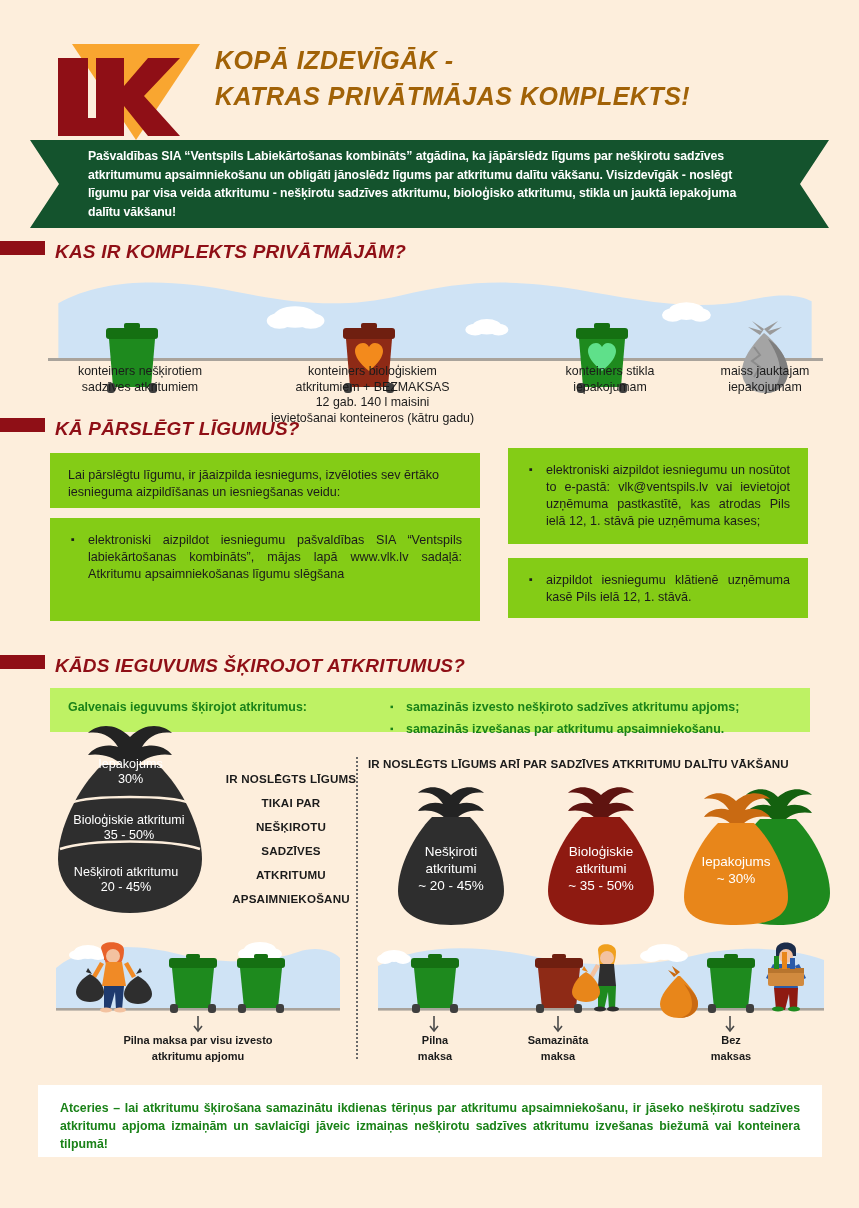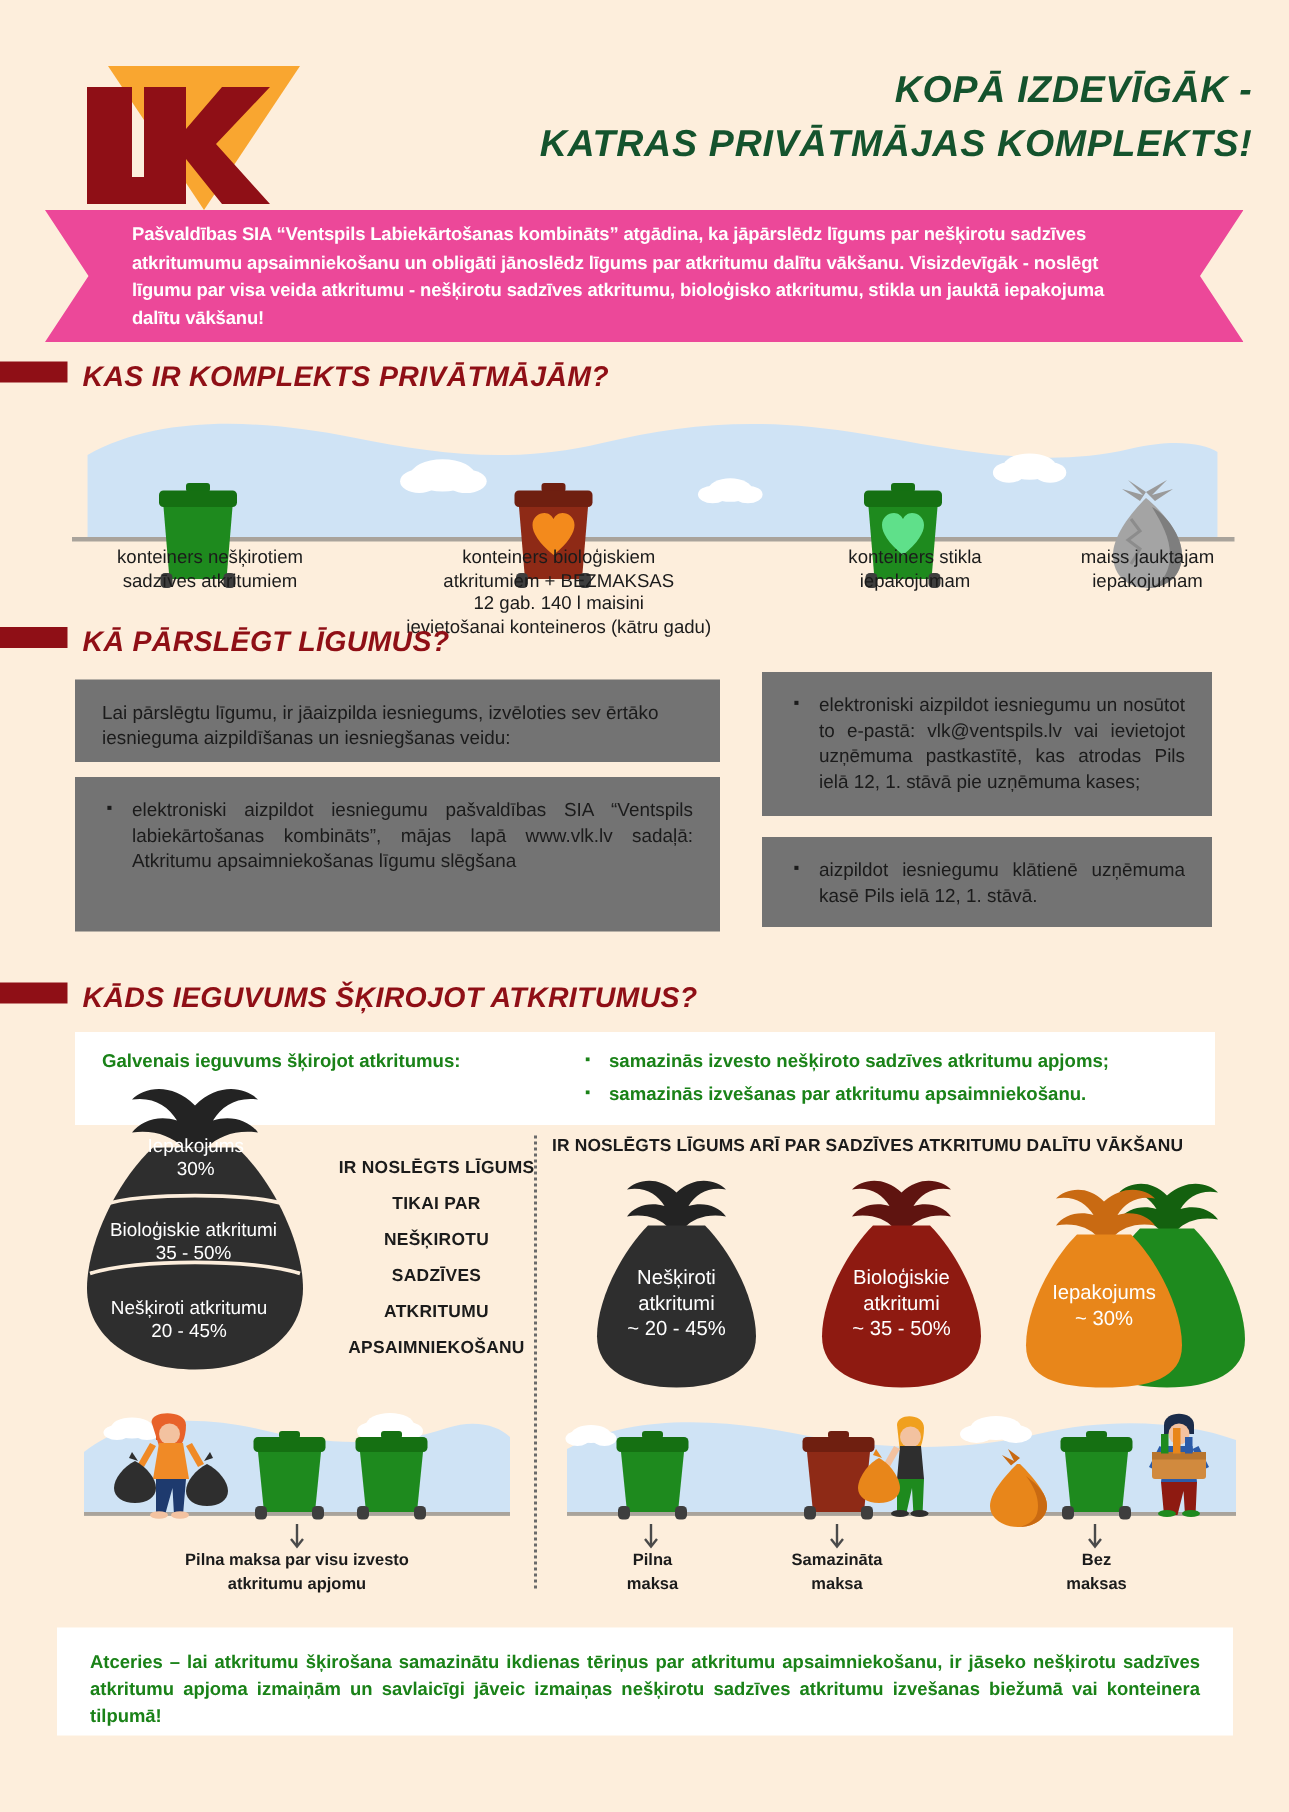--- a/index.html
+++ b/index.html
@@ -10,29 +10,29 @@
     overflow: hidden;
   }
   .page { position: relative; width: 859px; height: 1208px; background: #FDEEDC; }
 
   
   .header { position: absolute; left: 0; top: 28px; width: 859px; height: 112px; }
   .logo { position: absolute; left: 52px; top: 8px; width: 160px; height: 110px; }
   .logo svg { display: block; }
   .title-block {
     position: absolute; left: 215px; top: 14px; width: 620px;
-    text-align: right; color: #14532d;
+    text-align: left; color: #a16207;
     font-weight: bold; font-style: italic; letter-spacing: .5px;
   }
   .title-line { font-size: 25px; line-height: 36px; white-space: nowrap; }
 
   
   .ribbon {
     position: absolute; left: 30px; top: 140px; width: 799px; height: 88px;
-    background: #ec4899; color: #FFFFFF;
+    background: #14532d; color: #FFFFFF;
     clip-path: polygon(0 0, 799px 0, 799px 0, 770px 44px, 799px 88px, 0 88px, 29px 44px);
     display: flex; align-items: center;
   }
   .ribbon-text {
     padding: 0 58px 0 58px; font-size: 12.3px; line-height: 18.5px;
     font-weight: bold; letter-spacing: -.1px;
   }
 
   
   .sec-head { position: absolute; height: 26px; display: flex; align-items: flex-start; }
@@ -55,38 +55,38 @@
     position: absolute; text-align: center; font-size: 12.4px; line-height: 15.5px;
     color: #1b1b1b; font-weight: normal;
   }
   .cap.b1 { left: 0;   width: 200px; }
   .cap.b2 { left: 215px; width: 235px; }
   .cap.b3 { left: 480px; width: 180px; }
   .cap.b4 { left: 650px; width: 150px; }
 
   
   .o-card {
-    position: absolute; background: #737373; color: #1b1b1b;
+    position: absolute; background: #84cc16; color: #1b1b1b;
     font-size: 12.6px; line-height: 17px; padding: 14px 18px;
   }
   .o-card.just { text-align: justify; }
   .o-card ul { list-style: none; }
   .o-card li { position: relative; padding-left: 20px; }
   .o-card li::before {
     content: "\25AA"; position: absolute; left: 3px; top: -1px; font-size: 11px; color: #1b1b1b;
   }
   .c-a { left: 50px;  top: 453px; width: 430px; height: 55px; }
   .c-b { left: 50px;  top: 518px; width: 430px; height: 103px; }
   .c-c { left: 508px; top: 448px; width: 300px; height: 96px; }
   .c-d { left: 508px; top: 558px; width: 300px; height: 60px; }
 
   
   .benefit-box {
-    position: absolute; left: 50px; top: 688px; width: 760px; height: 62px;
-    background: #ffffff;
+    position: absolute; left: 50px; top: 688px; width: 760px; height: 44px;
+    background: #bef264;
   }
   .benefit-left {
     position: absolute; left: 18px; top: 12px; width: 290px;
     color: #1A8218; font-size: 12.4px; font-weight: bold;
   }
   .benefit-right { position: absolute; left: 338px; top: 8px; width: 410px; }
   .benefit-right li {
     position: relative; padding-left: 18px; color: #1A8218;
     font-size: 12.4px; font-weight: bold; line-height: 22px; list-style: none;
   }

